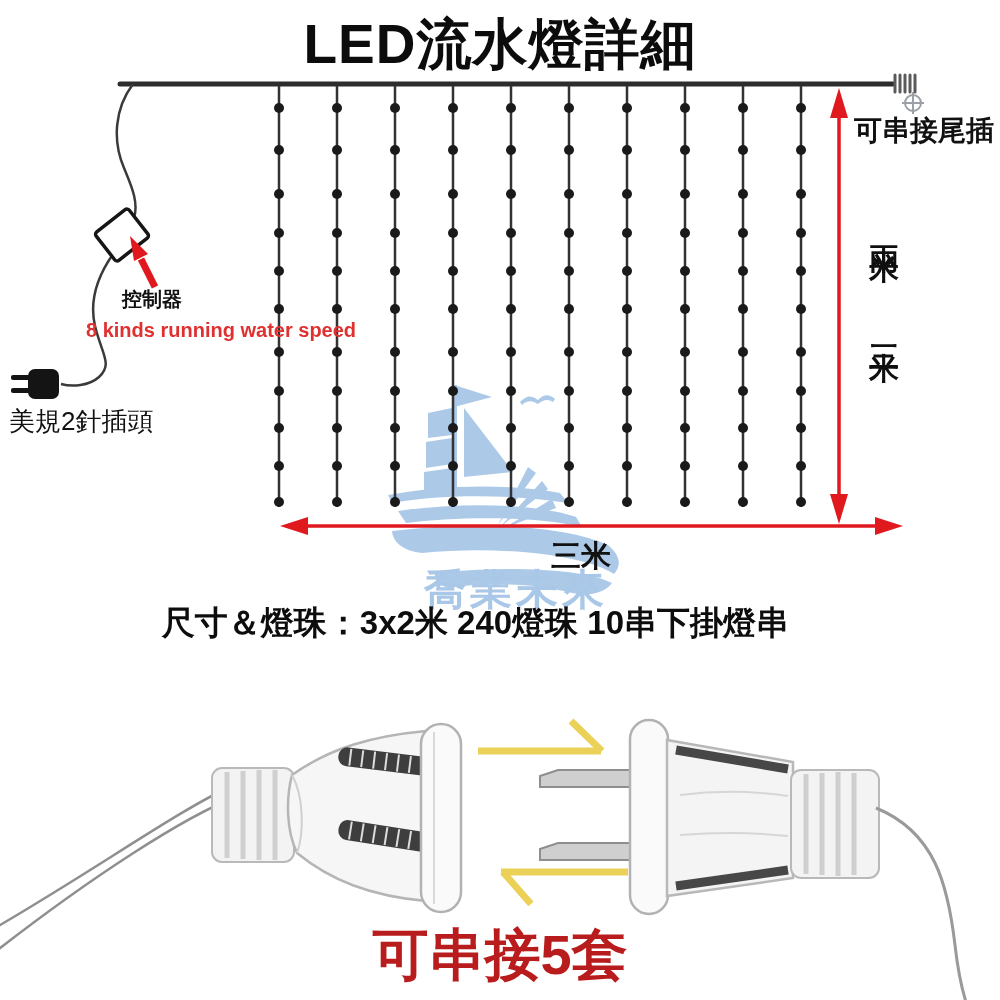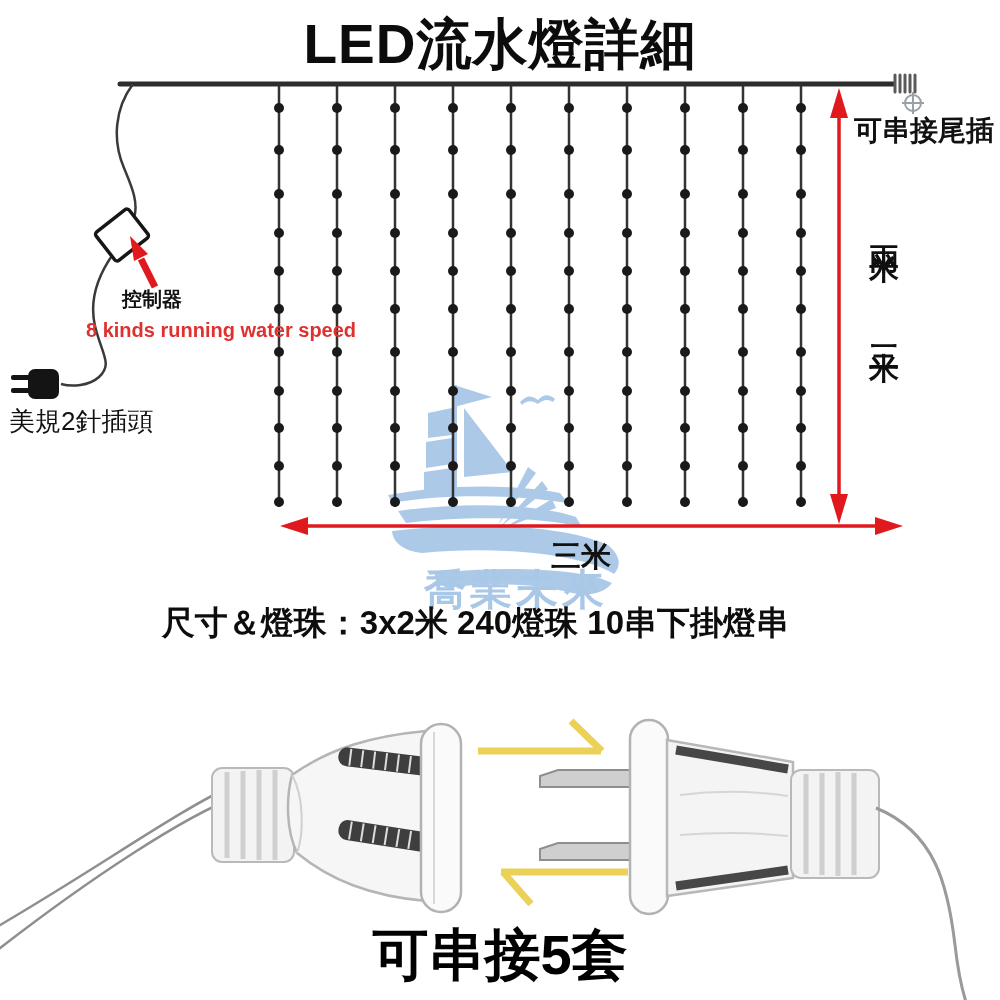--- a/index.html
+++ b/index.html
@@ -26,21 +26,21 @@
   .watermark-text{
     left:424px;top:562px;font-size:42px;font-weight:900;letter-spacing:4px;
     color:var(--watermark-blue,#a9c7e7);
   }
   .specs{
     right:211px;top:596px;text-align:right;line-height:53px;
     font-size:33px;font-weight:800;color:#0d0d0d;
   }
   .footer-caption{
     left:0;right:0;top:918px;text-align:center;
-    font-size:56px;font-weight:900;color:#000000;
+    font-size:56px;font-weight:900;color:#b91c1c;
   }
   svg{position:absolute;left:0;top:0;overflow:visible;}
 </style>
 </head>
 <body>
 
 <div class="canvas">
 
   <svg width="1000" height="1000" viewBox="0 0 1000 1000" style="opacity:.95">
     <g fill="var(--watermark-blue,#a9c7e7)" stroke="none" transform="translate(380,375)">

